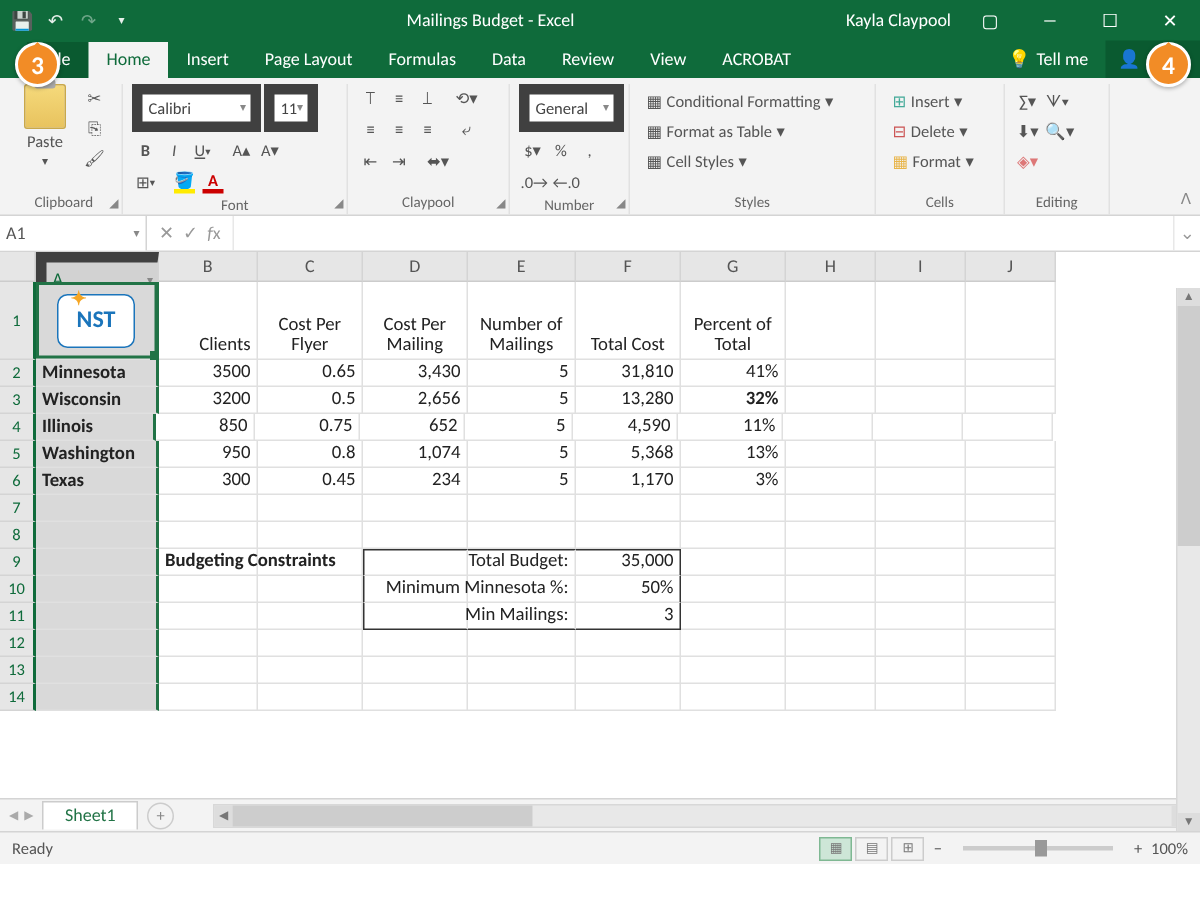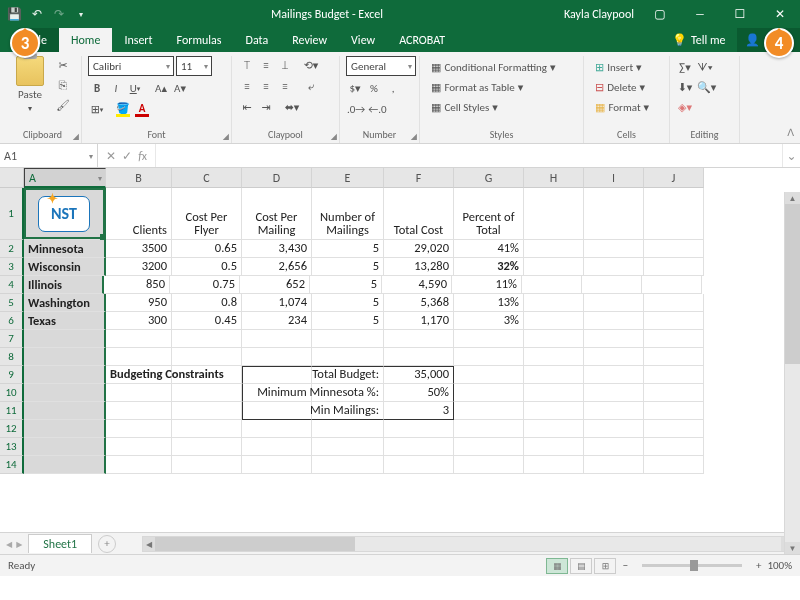--- a/index.html
+++ b/index.html
@@ -23,21 +23,21 @@
 
   .ribbon { background: #f3f3f3; height: 92px; border-bottom: 1px solid #d4d4d4; display: flex; padding: 4px 4px 0 4px; position: relative; }
   .group { border-right: 1px solid #e1e1e1; padding: 0 6px; display: flex; flex-direction: column; position: relative; }
   .group:last-child { border-right: none; }
   .group-body { flex: 1; display: flex; gap: 4px; align-items: flex-start; }
   .group-label { text-align: center; font-size: 10px; color: #666; padding-bottom: 2px; position: relative; }
   .dlg-launch { position: absolute; right: 2px; bottom: 2px; font-size: 8px; color: #888; }
   .rcol { display: flex; flex-direction: column; gap: 2px; }
   .rbtn { min-width: 18px; height: 18px; display: flex; align-items: center; justify-content: center; color: #555; font-size: 11px; border: 1px solid transparent; }
   .rbtn.wide { min-width: auto; padding: 0 4px; justify-content: flex-start; gap: 3px; }
-  .sel { border: 1px solid #404040; background: #fff; height: 20px; font-size: 11px; padding: 0 14px 0 4px; color: #444; display: flex; align-items: center; position: relative; }
+  .sel { border: 7px solid #404040; background: #fff; height: 32px; font-size: 11px; padding: 0 14px 0 4px; color: #444; display: flex; align-items: center; position: relative; }
   .sel::after { content: "▾"; position: absolute; right: 3px; font-size: 8px; color: #888; }
   .bigbtn { display: flex; flex-direction: column; align-items: center; justify-content: center; width: 40px; color: #555; font-size: 11px; gap: 2px; }
   .paste-icon { width: 28px; height: 30px; background: linear-gradient(#f5d97b,#e8c35e); border: 1px solid #c9a84a; border-radius: 2px; position: relative; }
   .paste-icon::before { content: ""; position: absolute; top: -4px; left: 6px; width: 14px; height: 6px; background: #aaa; border-radius: 2px; }
   .color-line { height: 3px; width: 14px; margin-top: -1px; }
   .ribbon-collapse { position: absolute; right: 6px; bottom: 4px; font-size: 10px; color: #888; }
 
   .fbar { height: 24px; border-bottom: 1px solid #d4d4d4; display: flex; align-items: stretch; }
   .namebox { width: 98px; border-right: 1px solid #d4d4d4; display: flex; align-items: center; padding: 0 4px; color: #555; position: relative; background: #fff; }
   .namebox::after { content: "▾"; position: absolute; right: 4px; font-size: 8px; color: #888; }
@@ -103,20 +103,21 @@
     <div class="winbtn">―</div>
     <div class="winbtn">☐</div>
     <div class="winbtn">✕</div>
   </div>
 </div>
 
 <div class="tabs">
   <div class="tab file">File</div>
   <div class="tab active">Home</div>
   <div class="tab">Insert</div>
+  <div class="tab">Page Layout</div>
   <div class="tab">Formulas</div>
   <div class="tab">Data</div>
   <div class="tab">Review</div>
   <div class="tab">View</div>
   <div class="tab">ACROBAT</div>
   <div class="tab right">
       <span class="bulb">💡</span>
       <span>Tell me</span>
     </div>
   <div class="sharebtn">
@@ -312,21 +313,21 @@
         <div class="cell" style="width: 60px; height: 52px;"></div>
         <div class="cell" style="width: 60px; height: 52px;"></div>
         <div class="cell" style="width: 60px; height: 52px;"></div>
       </div>
       <div class="cellrow">
         <div class="cell selcolbg bold" style="width: 82px; height: 18px; white-space: normal; line-height: 1.15; align-items: flex-start; overflow: visible;">Minnesota</div>
         <div class="cell right" style="width: 66px; height: 18px;">3500</div>
         <div class="cell right" style="width: 70px; height: 18px;">0.65</div>
         <div class="cell right" style="width: 70px; height: 18px;">3,430</div>
         <div class="cell right" style="width: 72px; height: 18px;">5</div>
-        <div class="cell right" style="width: 70px; height: 18px;">29,020</div>
+        <div class="cell right" style="width: 70px; height: 18px;">31,810</div>
         <div class="cell right" style="width: 70px; height: 18px;">41%</div>
         <div class="cell" style="width: 60px; height: 18px;"></div>
         <div class="cell" style="width: 60px; height: 18px;"></div>
         <div class="cell" style="width: 60px; height: 18px;"></div>
       </div>
       <div class="cellrow">
         <div class="cell selcolbg bold" style="width: 82px; height: 18px; white-space: normal; line-height: 1.15; align-items: flex-start; overflow: visible;">Wisconsin</div>
         <div class="cell right" style="width: 66px; height: 18px;">3200</div>
         <div class="cell right" style="width: 70px; height: 18px;">0.5</div>
         <div class="cell right" style="width: 70px; height: 18px;">2,656</div>

